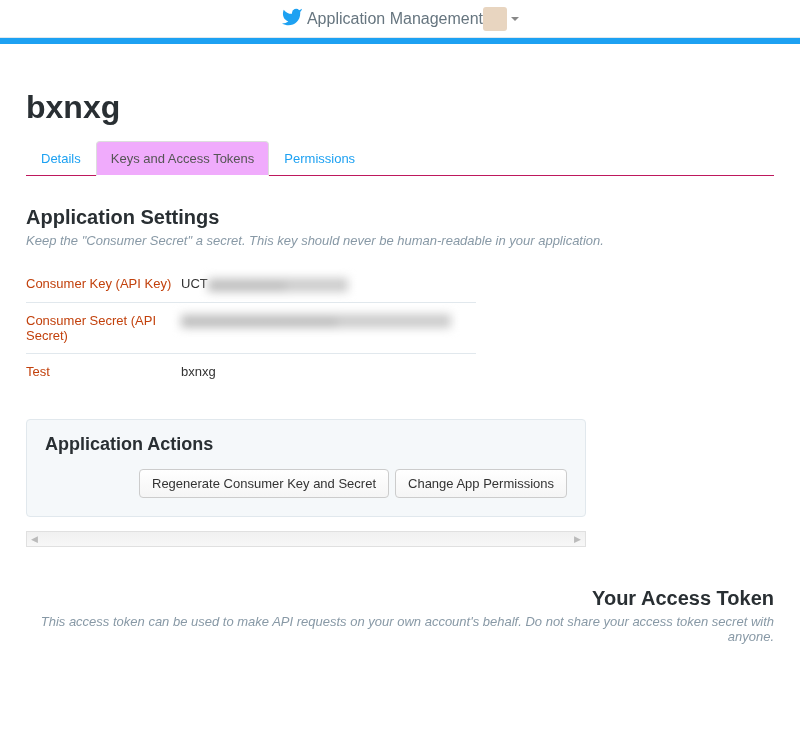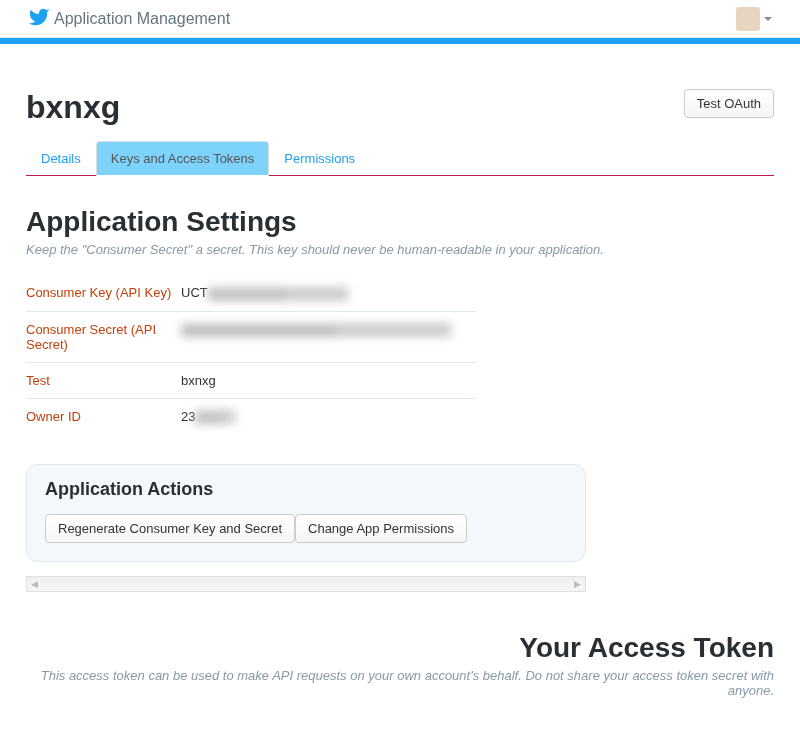--- a/index.html
+++ b/index.html
@@ -5,22 +5,22 @@
     * { box-sizing: border-box; margin: 0; padding: 0; }
     body {
       font-family: "Helvetica Neue", Helvetica, Arial, sans-serif;
       font-size: 14px;
       color: #333;
       background: #fff;
     }
     .header {
       display: flex;
       align-items: center;
-      justify-content: space-between;
-      padding: 6px 28px;
+      justify-content: center;
+      padding: 6px 20px;
       border-bottom: 1px solid #e1e8ed;
     }
     .header-left {
       display: flex;
       align-items: center;
       gap: 4px;
     }
     .header-title {
       color: #66757f;
       font-size: 16px;
@@ -86,24 +86,24 @@
       cursor: pointer;
       font-size: 13px;
       border: 1px solid transparent;
       margin-bottom: -1px;
     }
     .tab.active {
       color: #555;
       border: 1px solid #ddd;
       border-bottom-color: #fff;
       border-radius: 4px 4px 0 0;
-      background: #7dd3fc;
+      background: #f0abfc;
     }
     .section-title {
-      font-size: 28px;
+      font-size: 20px;
       font-weight: bold;
       color: #292f33;
       margin-bottom: 4px;
     }
     .section-desc {
       color: #8899a6;
       font-style: italic;
       font-size: 13px;
       margin-bottom: 18px;
     }
@@ -143,31 +143,32 @@
     }
     .wider-label .kv-label {
       width: 198px;
     }
     .app-actions {
       background: #f5f8fa;
       border: 1px solid #e1e8ed;
       padding: 14px 18px 18px;
       margin-top: 30px;
       max-width: 560px;
-      border-radius: 12px;
+      border-radius: 4px;
     }
     .app-actions-title {
       font-size: 18px;
       font-weight: bold;
       color: #292f33;
       margin-bottom: 14px;
     }
     .app-actions-buttons {
       display: flex;
-      gap: 0;
+      gap: 6px;
+      justify-content: flex-end;
     }
     .scroll-track {
       margin-top: 14px;
       height: 16px;
       background: linear-gradient(#f0f0f0, #f7f7f7);
       border: 1px solid #e0e0e0;
       display: flex;
       align-items: center;
       justify-content: space-between;
       padding: 0 4px;
@@ -205,21 +206,20 @@
     <div class="avatar"></div>
     <div class="caret-down"></div>
   </div>
 </div>
 <div class="blue-bar"></div>
 
 <div class="container">
 
   <div class="app-header">
     <h1 class="app-name">bxnxg</h1>
-    <button class="btn">Test OAuth</button>
   </div>
 
   <div class="tabs">
     <div class="tab">Details</div>
     <div class="tab active">Keys and Access Tokens</div>
     <div class="tab">Permissions</div>
   </div>
 
   <h2 class="section-title">Application Settings</h2>
   <p class="section-desc">Keep the "Consumer Secret" a secret. This key should never be human-readable in your application.</p>
@@ -234,26 +234,20 @@
     <div class="kv-row">
       <div class="kv-label">Consumer Secret (API Secret)</div>
       <div class="kv-value">
         <span class="blur" style="width:270px">xxxxxxxxxxxxxxxxxxxxxxxx</span>
       </div>
     </div>
     <div class="kv-row">
       <div class="kv-label">Test</div>
       <div class="kv-value">bxnxg</div>
     </div>
-    <div class="kv-row">
-      <div class="kv-label">Owner ID</div>
-      <div class="kv-value">
-        <span>23</span><span class="blur" style="width:40px">xxxx</span>
-      </div>
-    </div>
   </div>
 
   <div class="app-actions">
     <div class="app-actions-title">Application Actions</div>
     <div class="app-actions-buttons">
       <button class="btn">Regenerate Consumer Key and Secret</button>
       <button class="btn">Change App Permissions</button>
     </div>
   </div>
 

